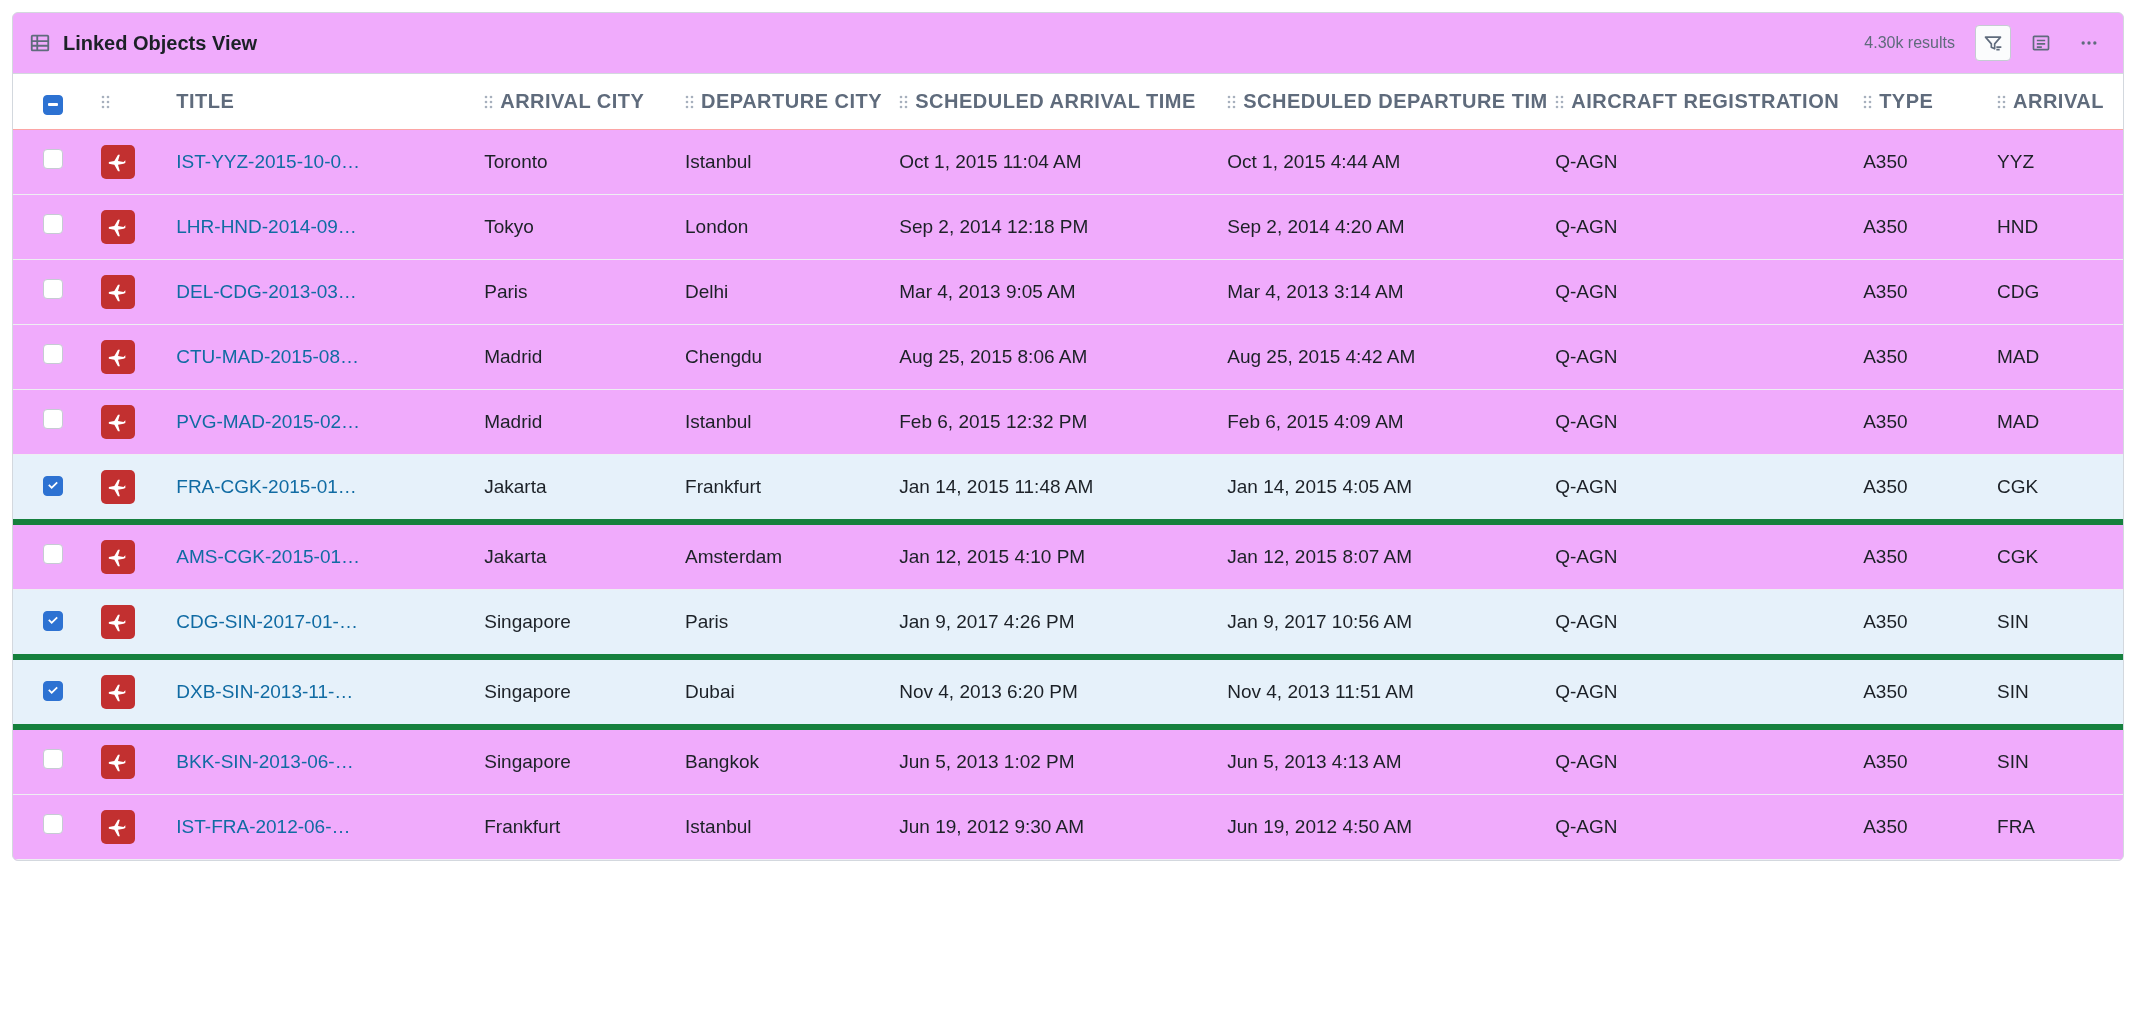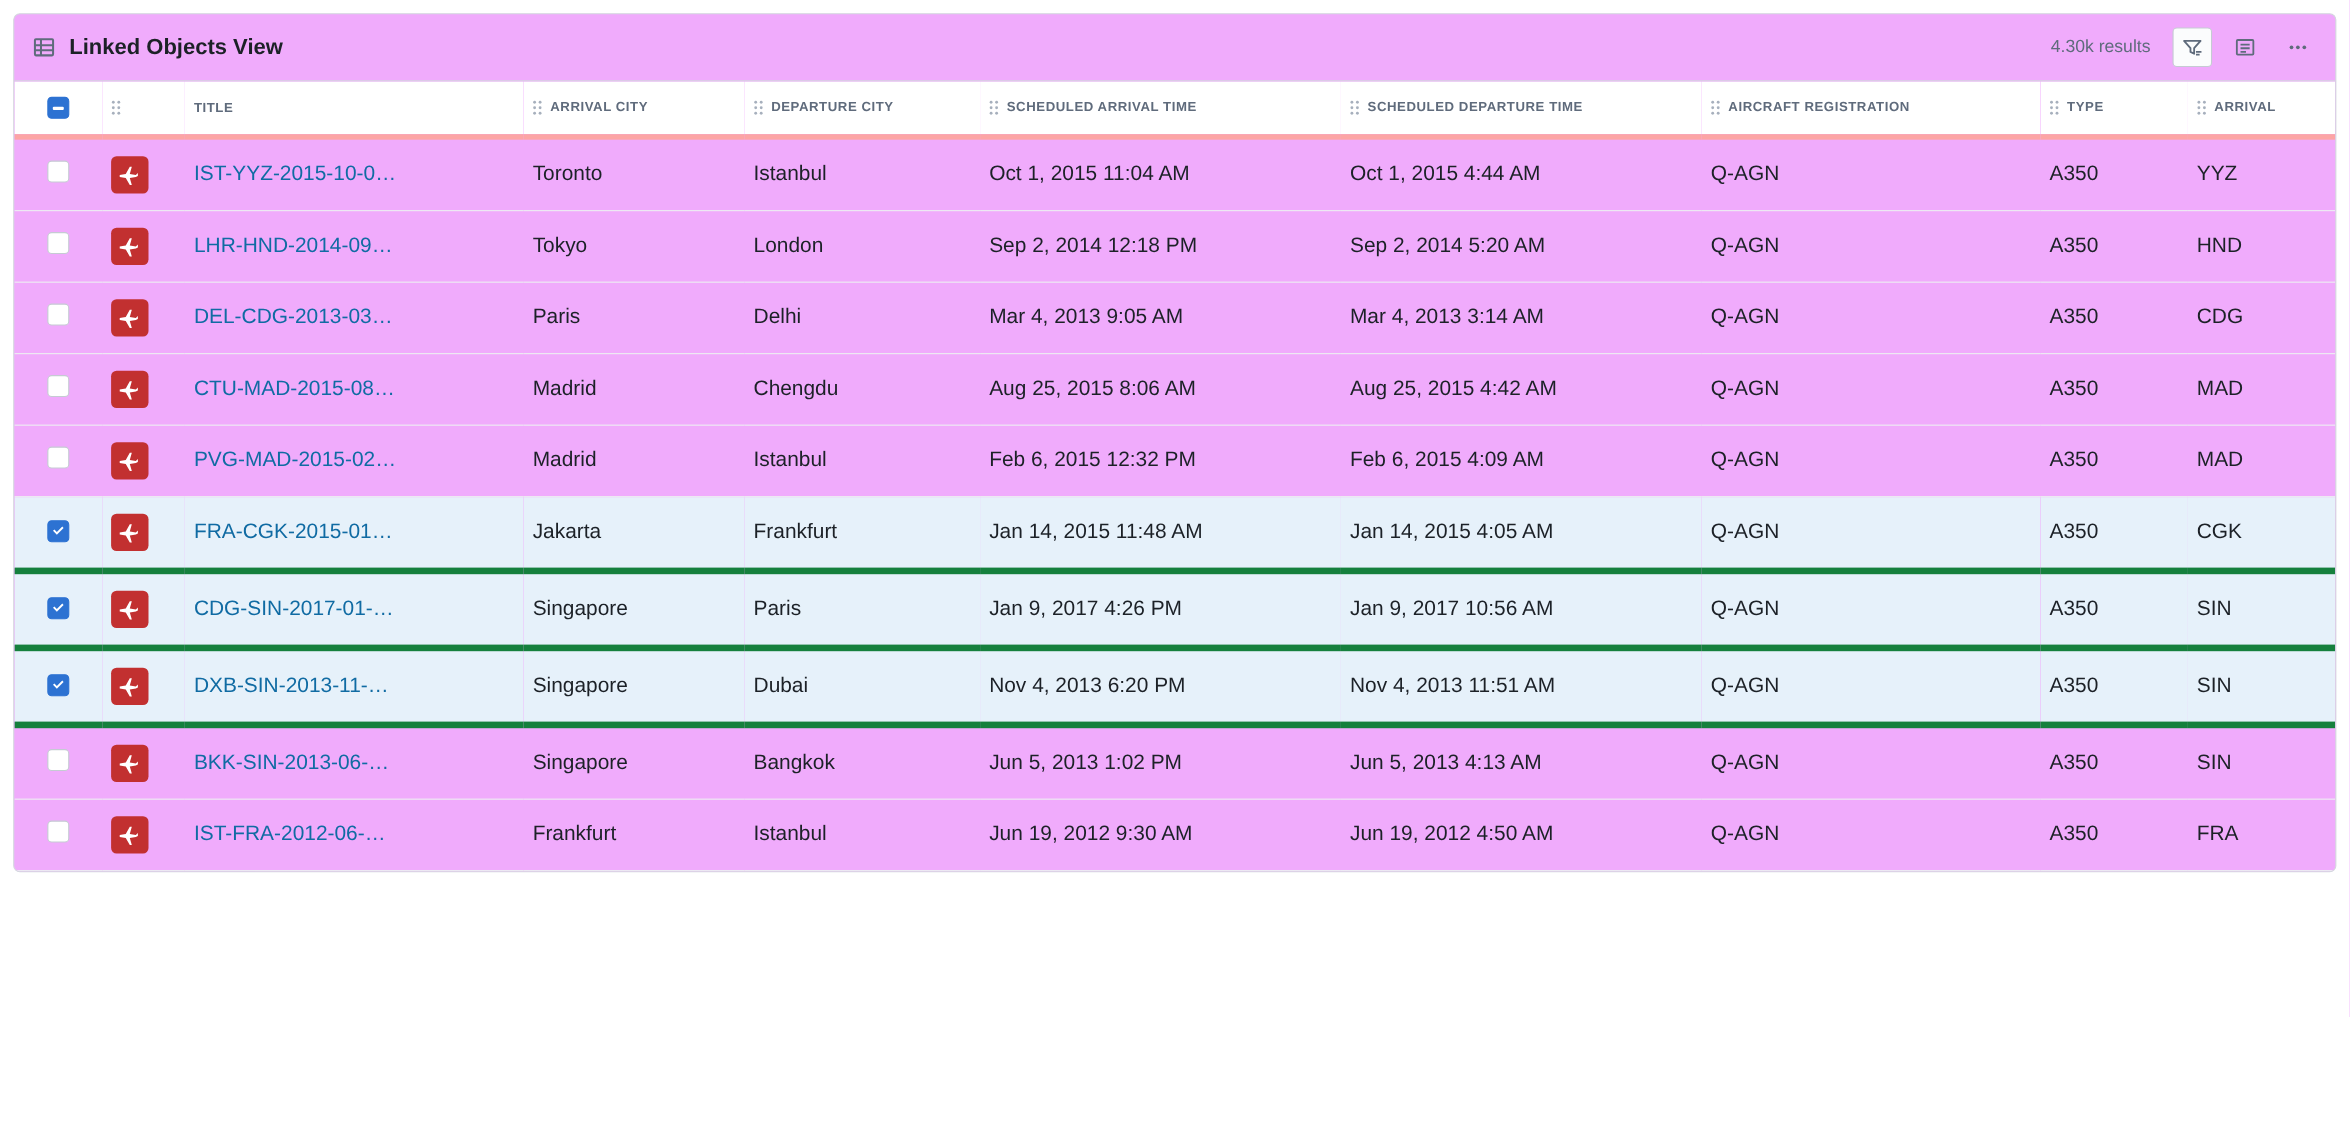--- a/index.html
+++ b/index.html
@@ -50,26 +50,26 @@
   .toolbar-btn.outlined {
     border: 1px solid #c5cbd3;
     background: #fbfcfd;
   }
 
   
   .table-wrap { overflow-x: auto; }
   table { border-collapse: collapse; width: 100%; table-layout: fixed; }
   thead th {
     text-align: left;
-    font-size: 12px;
+    font-size: 20px;
     letter-spacing: 0.5px;
     color: #5f6b7c;
     font-weight: 700;
     padding: 14px 8px 14px 8px;
-    border-bottom: 5px solid #fca5a5;
+    border-bottom: 1px solid #fca5a5;
     white-space: nowrap;
     background: #fff;
     position: relative;
   }
   thead th .drag-handle {
     display: inline-flex;
     align-items: center;
     margin-right: 6px;
     vertical-align: middle;
     color: #a7b0bd;
@@ -317,21 +317,21 @@
                 <svg viewBox="0 0 24 24">
                   <path fill="#fff" d="M2 12l6-1 4-7h2l-2 7 6 1 2-2v3l-2 1-6 1 2 7h-2l-4-7-6-1v-2z"></path>
                 </svg>
               </span></td>
             <td>
               <a class="link">LHR-HND-2014-09…</a>
             </td>
             <td>Tokyo</td>
             <td>London</td>
             <td>Sep 2, 2014 12:18 PM</td>
-            <td>Sep 2, 2014 5:20 AM</td>
+            <td>Sep 2, 2014 4:20 AM</td>
             <td>Q-AGN</td>
             <td>A350</td>
             <td>HND</td>
           </tr>
           <tr>
             <td class="col-check"><span class="chk"></span></td>
             <td><span class="row-icon">
                 <svg viewBox="0 0 24 24">
                   <path fill="#fff" d="M2 12l6-1 4-7h2l-2 7 6 1 2-2v3l-2 1-6 1 2 7h-2l-4-7-6-1v-2z"></path>
                 </svg>
@@ -398,20 +398,38 @@
               <a class="link">FRA-CGK-2015-01…</a>
             </td>
             <td>Jakarta</td>
             <td>Frankfurt</td>
             <td>Jan 14, 2015 11:48 AM</td>
             <td>Jan 14, 2015 4:05 AM</td>
             <td>Q-AGN</td>
             <td>A350</td>
             <td>CGK</td>
           </tr>
+          <tr>
+            <td class="col-check"><span class="chk"></span></td>
+            <td><span class="row-icon">
+                <svg viewBox="0 0 24 24">
+                  <path fill="#fff" d="M2 12l6-1 4-7h2l-2 7 6 1 2-2v3l-2 1-6 1 2 7h-2l-4-7-6-1v-2z"></path>
+                </svg>
+              </span></td>
+            <td>
+              <a class="link">AMS-CGK-2015-01…</a>
+            </td>
+            <td>Jakarta</td>
+            <td>Amsterdam</td>
+            <td>Jan 12, 2015 4:10 PM</td>
+            <td>Jan 12, 2015 8:07 AM</td>
+            <td>Q-AGN</td>
+            <td>A350</td>
+            <td>CGK</td>
+          </tr>
           <tr class="selected">
             <td class="col-check"><span class="chk checked">
                 <svg viewBox="0 0 16 16">
                   <path fill="#fff" d="M13.5 4.5l-7 7-4-4 1.4-1.4L6.5 8.7l5.6-5.6z"></path>
                 </svg>
               </span></td>
             <td><span class="row-icon">
                 <svg viewBox="0 0 24 24">
                   <path fill="#fff" d="M2 12l6-1 4-7h2l-2 7 6 1 2-2v3l-2 1-6 1 2 7h-2l-4-7-6-1v-2z"></path>
                 </svg>

